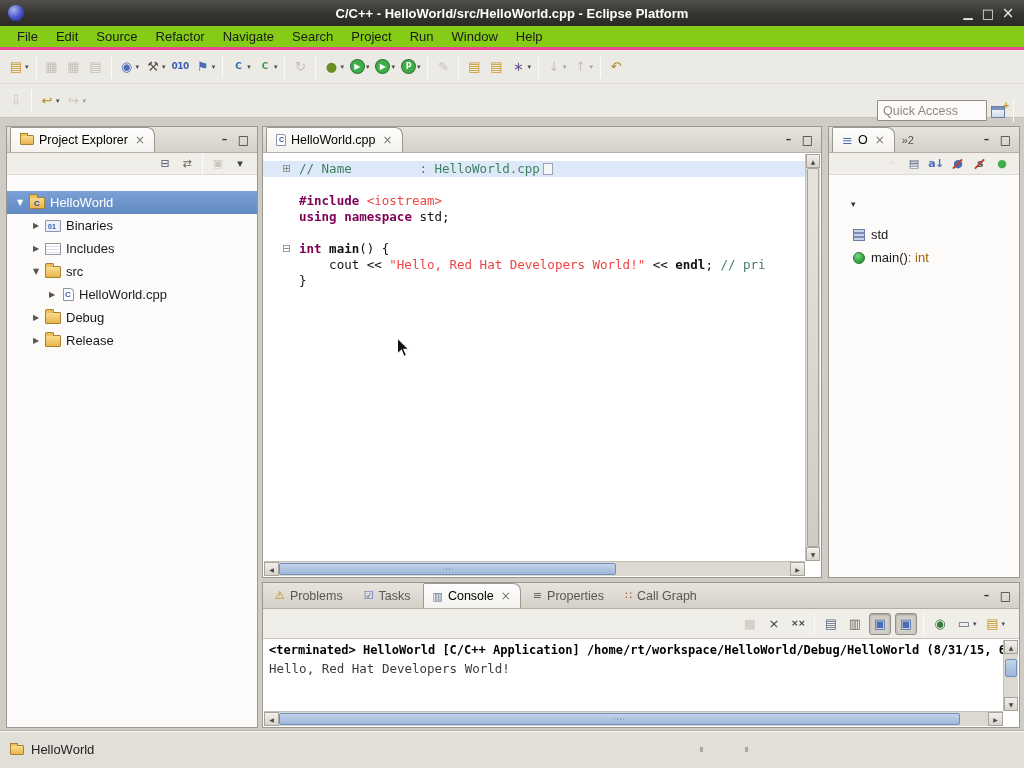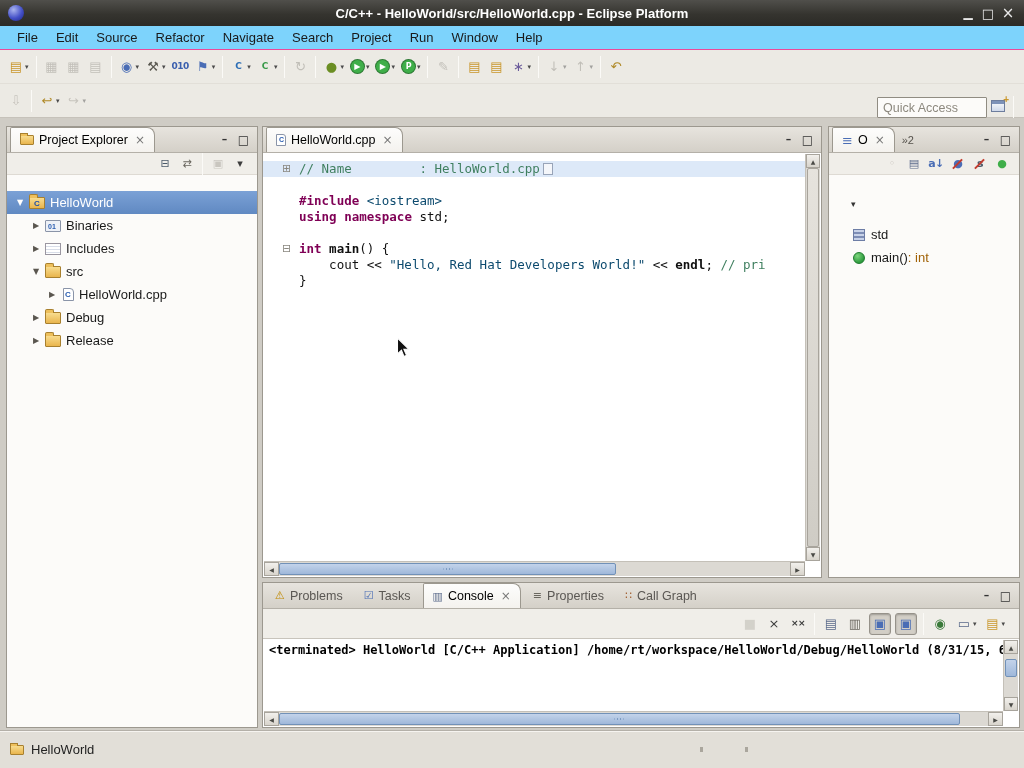--- a/index.html
+++ b/index.html
@@ -10,37 +10,37 @@
 .titlebar{position:absolute;left:0;top:0;width:100%;height:26px;background:linear-gradient(#504f4b,#35342f 55%,#2b2a26);display:flex;align-items:center;color:#fff;z-index:5}
 .app-icon{position:absolute;left:8px;top:5px;width:16px;height:16px;border-radius:50%;background:radial-gradient(circle at 35% 30%,#aab4ee,#4450c8 55%,#1d2480)}
 .win-title{flex:1;text-align:center;font-weight:bold;font-size:13px}
 .win-controls{position:absolute;right:6px;top:0;height:26px;display:flex;align-items:center}
 .wc{width:20px;text-align:center;color:#e8e8e8;font-size:12px;font-family:"DejaVu Sans",sans-serif}
 .wc-min::before{content:"▁"}
 .wc-max::before{content:"□";font-size:13px}
 .wc-close::before{content:"×";font-size:15px}
 
 
-.menubar{position:absolute;left:0;top:26px;width:100%;height:24px;background:#7dd3fc;border-bottom:1px solid #ec4899;display:flex;align-items:center;padding-left:8px}
+.menubar{position:absolute;left:0;top:26px;width:100%;height:24px;background:#84cc16;border-bottom:3px solid #ec4899;display:flex;align-items:center;padding-left:8px}
 .menu-item{padding:2px 9px;border-radius:2px}
 .toolbar{position:absolute;left:0;width:100%;background:#eceae4;display:flex;align-items:center;padding:0 5px}
 .tb1{top:50px;height:34px;border-bottom:1px solid #e2dfd8}
 .tb2{top:84px;height:34px;border-bottom:1px solid #c6c2ba}
 .tb-left{display:inline-flex;align-items:center}
 .tbi{position:relative;display:inline-flex;align-items:center;justify-content:center;height:24px;min-width:20px;padding:0 2px;margin:0 1px;border-radius:3px}
 .tbi.dis{opacity:.45}
 .tbi.prs{background:#d2cec6;border:1px solid #96928a;box-shadow:inset 0 1px 2px rgba(0,0,0,.25)}
 .gl{position:relative;display:inline-flex;align-items:center;justify-content:center;min-width:16px;height:16px;font-size:13px;line-height:1;font-family:"DejaVu Sans",sans-serif}
 .gl.txt{font-size:9px;font-weight:bold;letter-spacing:-.5px}
 .gl.circ{min-width:15px;width:15px;height:15px;border-radius:50%;color:#fff !important;font-size:8px;border:1px solid rgba(0,0,0,.3)}
 .gl.circ.txt{font-size:8px}
 .gl.slashed::after{content:"";position:absolute;left:0;top:7px;width:15px;height:2px;background:#c23b2e;transform:rotate(-45deg)}
 .dd{font-size:7px;color:#4a4a4a;margin-left:1px;font-family:"DejaVu Sans",sans-serif}
 .tsep{width:1px;height:22px;background:#c4c0b8;border-right:1px solid #fbfaf7;margin:0 4px;flex:none}
-.tb2-right{position:absolute;right:6px;top:0;height:34px;display:flex;align-items:flex-end;gap:0}
+.tb2-right{position:absolute;right:6px;top:16px;height:34px;display:flex;align-items:flex-start;gap:0}
 .quick-access{width:110px;height:21px;border:1px solid #908c82;background:#fcfbf9;font-family:"Liberation Sans",sans-serif;font-size:12.5px;color:#444;padding:0 5px;border-radius:1px}
 .quick-access::placeholder{color:#8d897f}
 .persp{display:inline-flex;align-items:center;gap:5px;height:24px;padding:0 9px;border-radius:3px;font-size:12.5px;border:1px solid transparent}
 .persp.active{background:#cbc6bd;border:1px solid #8d897f;box-shadow:inset 0 1px 2px rgba(0,0,0,.2)}
 .persp-ic{width:14px;height:12px;border:1px solid #6d7d9d;background:linear-gradient(#fdfdfd,#cfd9ea);position:relative;flex:none}
 .persp-ic::before{content:"";position:absolute;left:0;top:0;right:0;height:3px;background:#7d92b8}
 .persp-ic.plus::after{content:"+";position:absolute;right:-5px;top:-7px;color:#c9962b;font-weight:bold;font-size:10px}
 
 
 .panel{position:absolute;background:#fcfbf9;border:1px solid #9c988f}
@@ -83,21 +83,21 @@
 
 
 .editor-body{position:absolute;left:0;top:26px;right:0;bottom:0;background:#fff}
 .code{position:absolute;left:0;top:0;right:15px;bottom:16px;overflow:hidden;padding-top:8px;background:#fff}
 .cline{position:relative;height:16px;line-height:16px;padding-left:36px;white-space:pre;font-family:"DejaVu Sans Mono","Liberation Mono",monospace;font-size:12.5px;color:#111}
 .cline.hl{background:#dde9f8}
 .fold{position:absolute;left:19px;top:1px;font-size:11px;line-height:14px;color:#8a877f;font-family:"DejaVu Sans",sans-serif}
 .fbox{display:inline-block;width:10px;height:12px;border:1px solid #98a4b8;background:#f4f6fa;vertical-align:-2px;margin-left:3px}
 .tok-comment{color:#3f7f5f}
 .tok-directive,.tok-keyword{color:#7f0055;font-weight:bold}
-.tok-string{color:#0c4a6e}
+.tok-string{color:#ef4444}
 .tok-bold{font-weight:bold}
 
 
 .vscroll{position:absolute;right:1px;top:1px;bottom:16px;width:15px;background:#dcd9d3;border-left:1px solid #c4c0b8;display:flex;flex-direction:column}
 .hscroll{position:absolute;left:1px;bottom:1px;right:16px;height:15px;background:#dcd9d3;border-top:1px solid #c4c0b8;display:flex;align-items:stretch}
 .sb-btn{flex:none;display:flex;align-items:center;justify-content:center;font-size:6px;color:#4a4a46;background:linear-gradient(#f2f0ec,#d8d4cc);border:1px solid #a8a49c;font-family:"DejaVu Sans",sans-serif}
 .hscroll .sb-btn{width:15px}
 .vscroll .sb-btn{height:14px}
 .sb-up::before{content:"▲"}
 .sb-down::before{content:"▼"}
@@ -511,20 +511,21 @@
           <span class="gl" style="color: rgb(90, 106, 138);">▭</span>
           <span class="dd">▾</span>
         </span>
         <span class="tbi">
           <span class="gl" style="color: rgb(201, 150, 43);">▤</span>
           <span class="dd">▾</span>
         </span>
       </div>
     <div class="console-body">
       <div class="console-head">&lt;terminated&gt; HelloWorld [C/C++ Application] /home/rt/workspace/HelloWorld/Debug/HelloWorld (8/31/15, 6:2</div>
+      <div class="console-out">Hello, Red Hat Developers World!</div>
       <div class="vscroll">
         <span class="sb-btn sb-up"></span>
         <div class="sb-track">
             <div class="sb-thumb vpart"></div>
           </div>
         <span class="sb-btn sb-down"></span>
       </div>
       <div class="hscroll">
         <span class="sb-btn sb-left"></span>
         <div class="sb-track">

